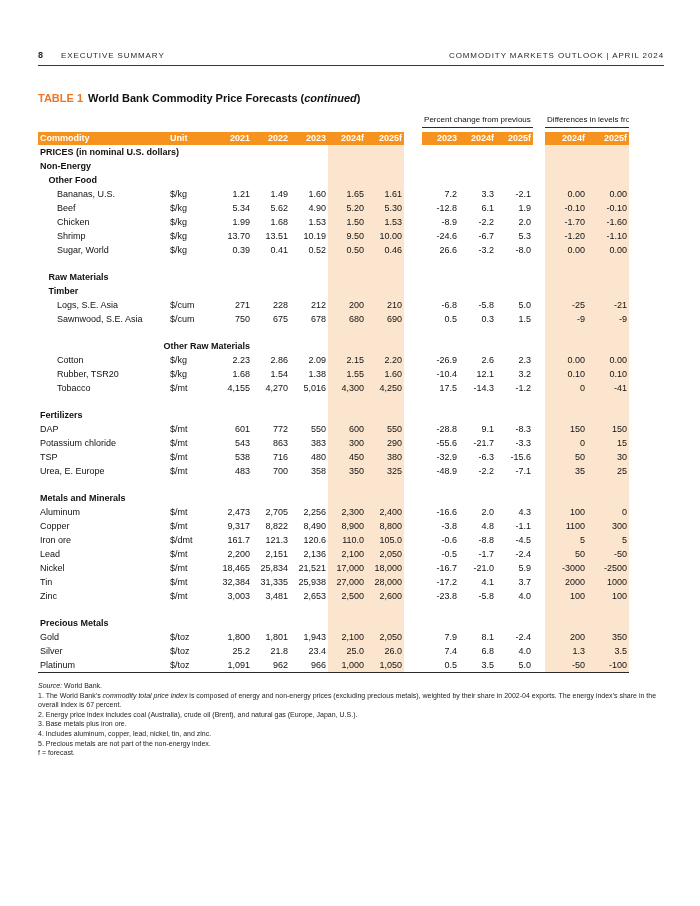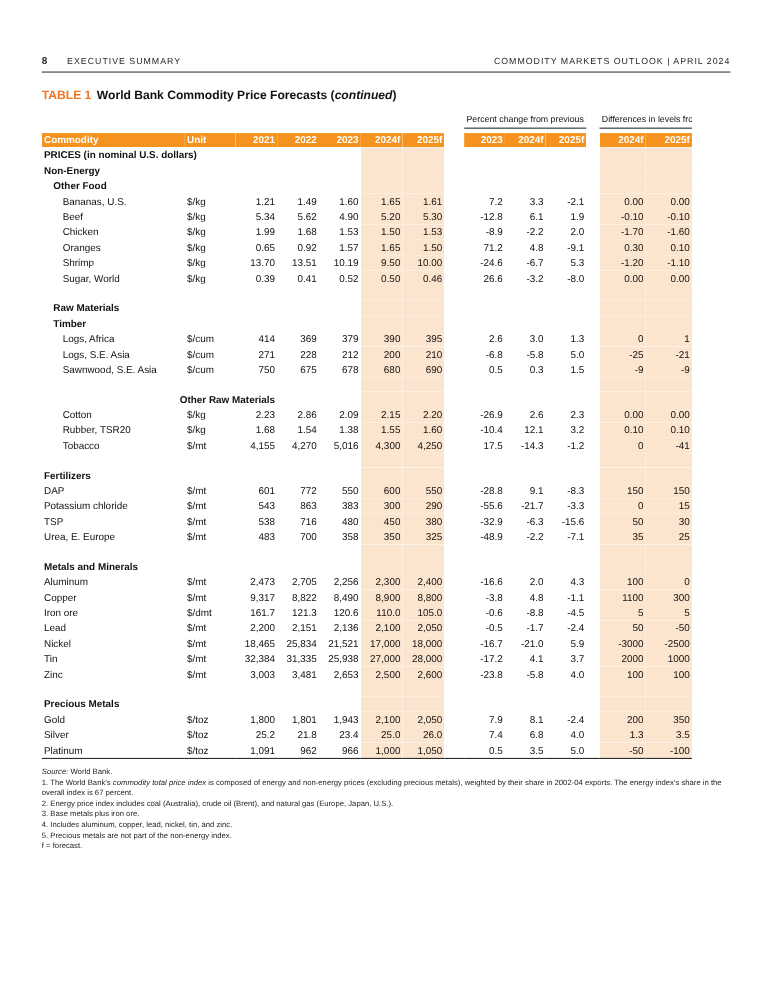--- a/index.html
+++ b/index.html
@@ -4,21 +4,21 @@
 <style>
   html,body{margin:0;padding:0;background:#ffffff;}
   body{width:700px;height:906px;font-family:"Liberation Sans",sans-serif;color:#1a1a1a;position:relative;overflow:hidden;}
   .page{padding:50px 36px 0 38px;}
 
   .page-header{display:flex;justify-content:space-between;align-items:baseline;font-size:8px;letter-spacing:0.9px;color:#231f20;}
   .ph-left{display:flex;gap:18px;align-items:baseline;}
   .ph-num{font-weight:bold;font-size:9px;letter-spacing:0;}
   .page-rule{border-bottom:1px solid #3a3a3a;margin-top:5px;}
 
-  .table-title{margin-top:15px;font-size:11px;font-weight:bold;color:#111;}
+  .table-title{margin-top:26px;font-size:11px;font-weight:bold;color:#111;}
   .tlabel{color:var(--accent,#ee7623);margin-right:5px;}
 
   #table-root{margin-top:9px;}
   table.fx{border-collapse:collapse;table-layout:fixed;width:591px;font-size:9px;color:#111;}
   table.fx td{padding:0 2px;height:14px;line-height:14px;white-space:nowrap;vertical-align:middle;overflow:hidden;}
   .num{text-align:right;}
   .group-cell{font-size:8px;line-height:9.5px;text-align:center;vertical-align:bottom;white-space:pre-line;padding-bottom:3px;border-bottom:1px solid #2b2b2b;height:auto;overflow:visible;}
   tr.header-gap-row td{height:4px;line-height:4px;}
   tr.orange-row td{background:var(--hdr,#f6921e);color:#fff;font-weight:bold;height:13px;line-height:13px;margin-top:31px;}
   tr.orange-row td.gapcol{background:#fff;}
@@ -182,36 +182,20 @@
             <td class="peach num">1.53</td>
             <td class="gapcol"></td>
             <td class="num">-8.9</td>
             <td class="num">-2.2</td>
             <td class="num">2.0</td>
             <td class="gapcol"></td>
             <td class="peach num">-1.70</td>
             <td class="peach num">-1.60</td>
           </tr>
           <tr class="data-row">
-            <td style="padding-left: 19px;">Oranges</td>
-            <td>$/kg</td>
-            <td class="num">0.65</td>
-            <td class="num">0.92</td>
-            <td class="num">1.57</td>
-            <td class="peach num">1.65</td>
-            <td class="peach num">1.50</td>
-            <td class="gapcol"></td>
-            <td class="num">71.2</td>
-            <td class="num">4.8</td>
-            <td class="num">-9.1</td>
-            <td class="gapcol"></td>
-            <td class="peach num">0.30</td>
-            <td class="peach num">0.10</td>
-          </tr>
-          <tr class="data-row">
             <td style="padding-left: 19px;">Shrimp</td>
             <td>$/kg</td>
             <td class="num">13.70</td>
             <td class="num">13.51</td>
             <td class="num">10.19</td>
             <td class="peach num">9.50</td>
             <td class="peach num">10.00</td>
             <td class="gapcol"></td>
             <td class="num">-24.6</td>
             <td class="num">-6.7</td>
@@ -270,36 +254,20 @@
             <td class="num"></td>
             <td class="peach num"></td>
             <td class="peach num"></td>
             <td class="gapcol"></td>
             <td class="num"></td>
             <td class="num"></td>
             <td class="num"></td>
             <td class="gapcol"></td>
             <td class="peach num"></td>
             <td class="peach num"></td>
-          </tr>
-          <tr class="data-row">
-            <td style="padding-left: 19px;">Logs, Africa</td>
-            <td>$/cum</td>
-            <td class="num">414</td>
-            <td class="num">369</td>
-            <td class="num">379</td>
-            <td class="peach num">390</td>
-            <td class="peach num">395</td>
-            <td class="gapcol"></td>
-            <td class="num">2.6</td>
-            <td class="num">3.0</td>
-            <td class="num">1.3</td>
-            <td class="gapcol"></td>
-            <td class="peach num">0</td>
-            <td class="peach num">1</td>
           </tr>
           <tr class="data-row">
             <td style="padding-left: 19px;">Logs, S.E. Asia</td>
             <td>$/cum</td>
             <td class="num">271</td>
             <td class="num">228</td>
             <td class="num">212</td>
             <td class="peach num">200</td>
             <td class="peach num">210</td>
             <td class="gapcol"></td>

